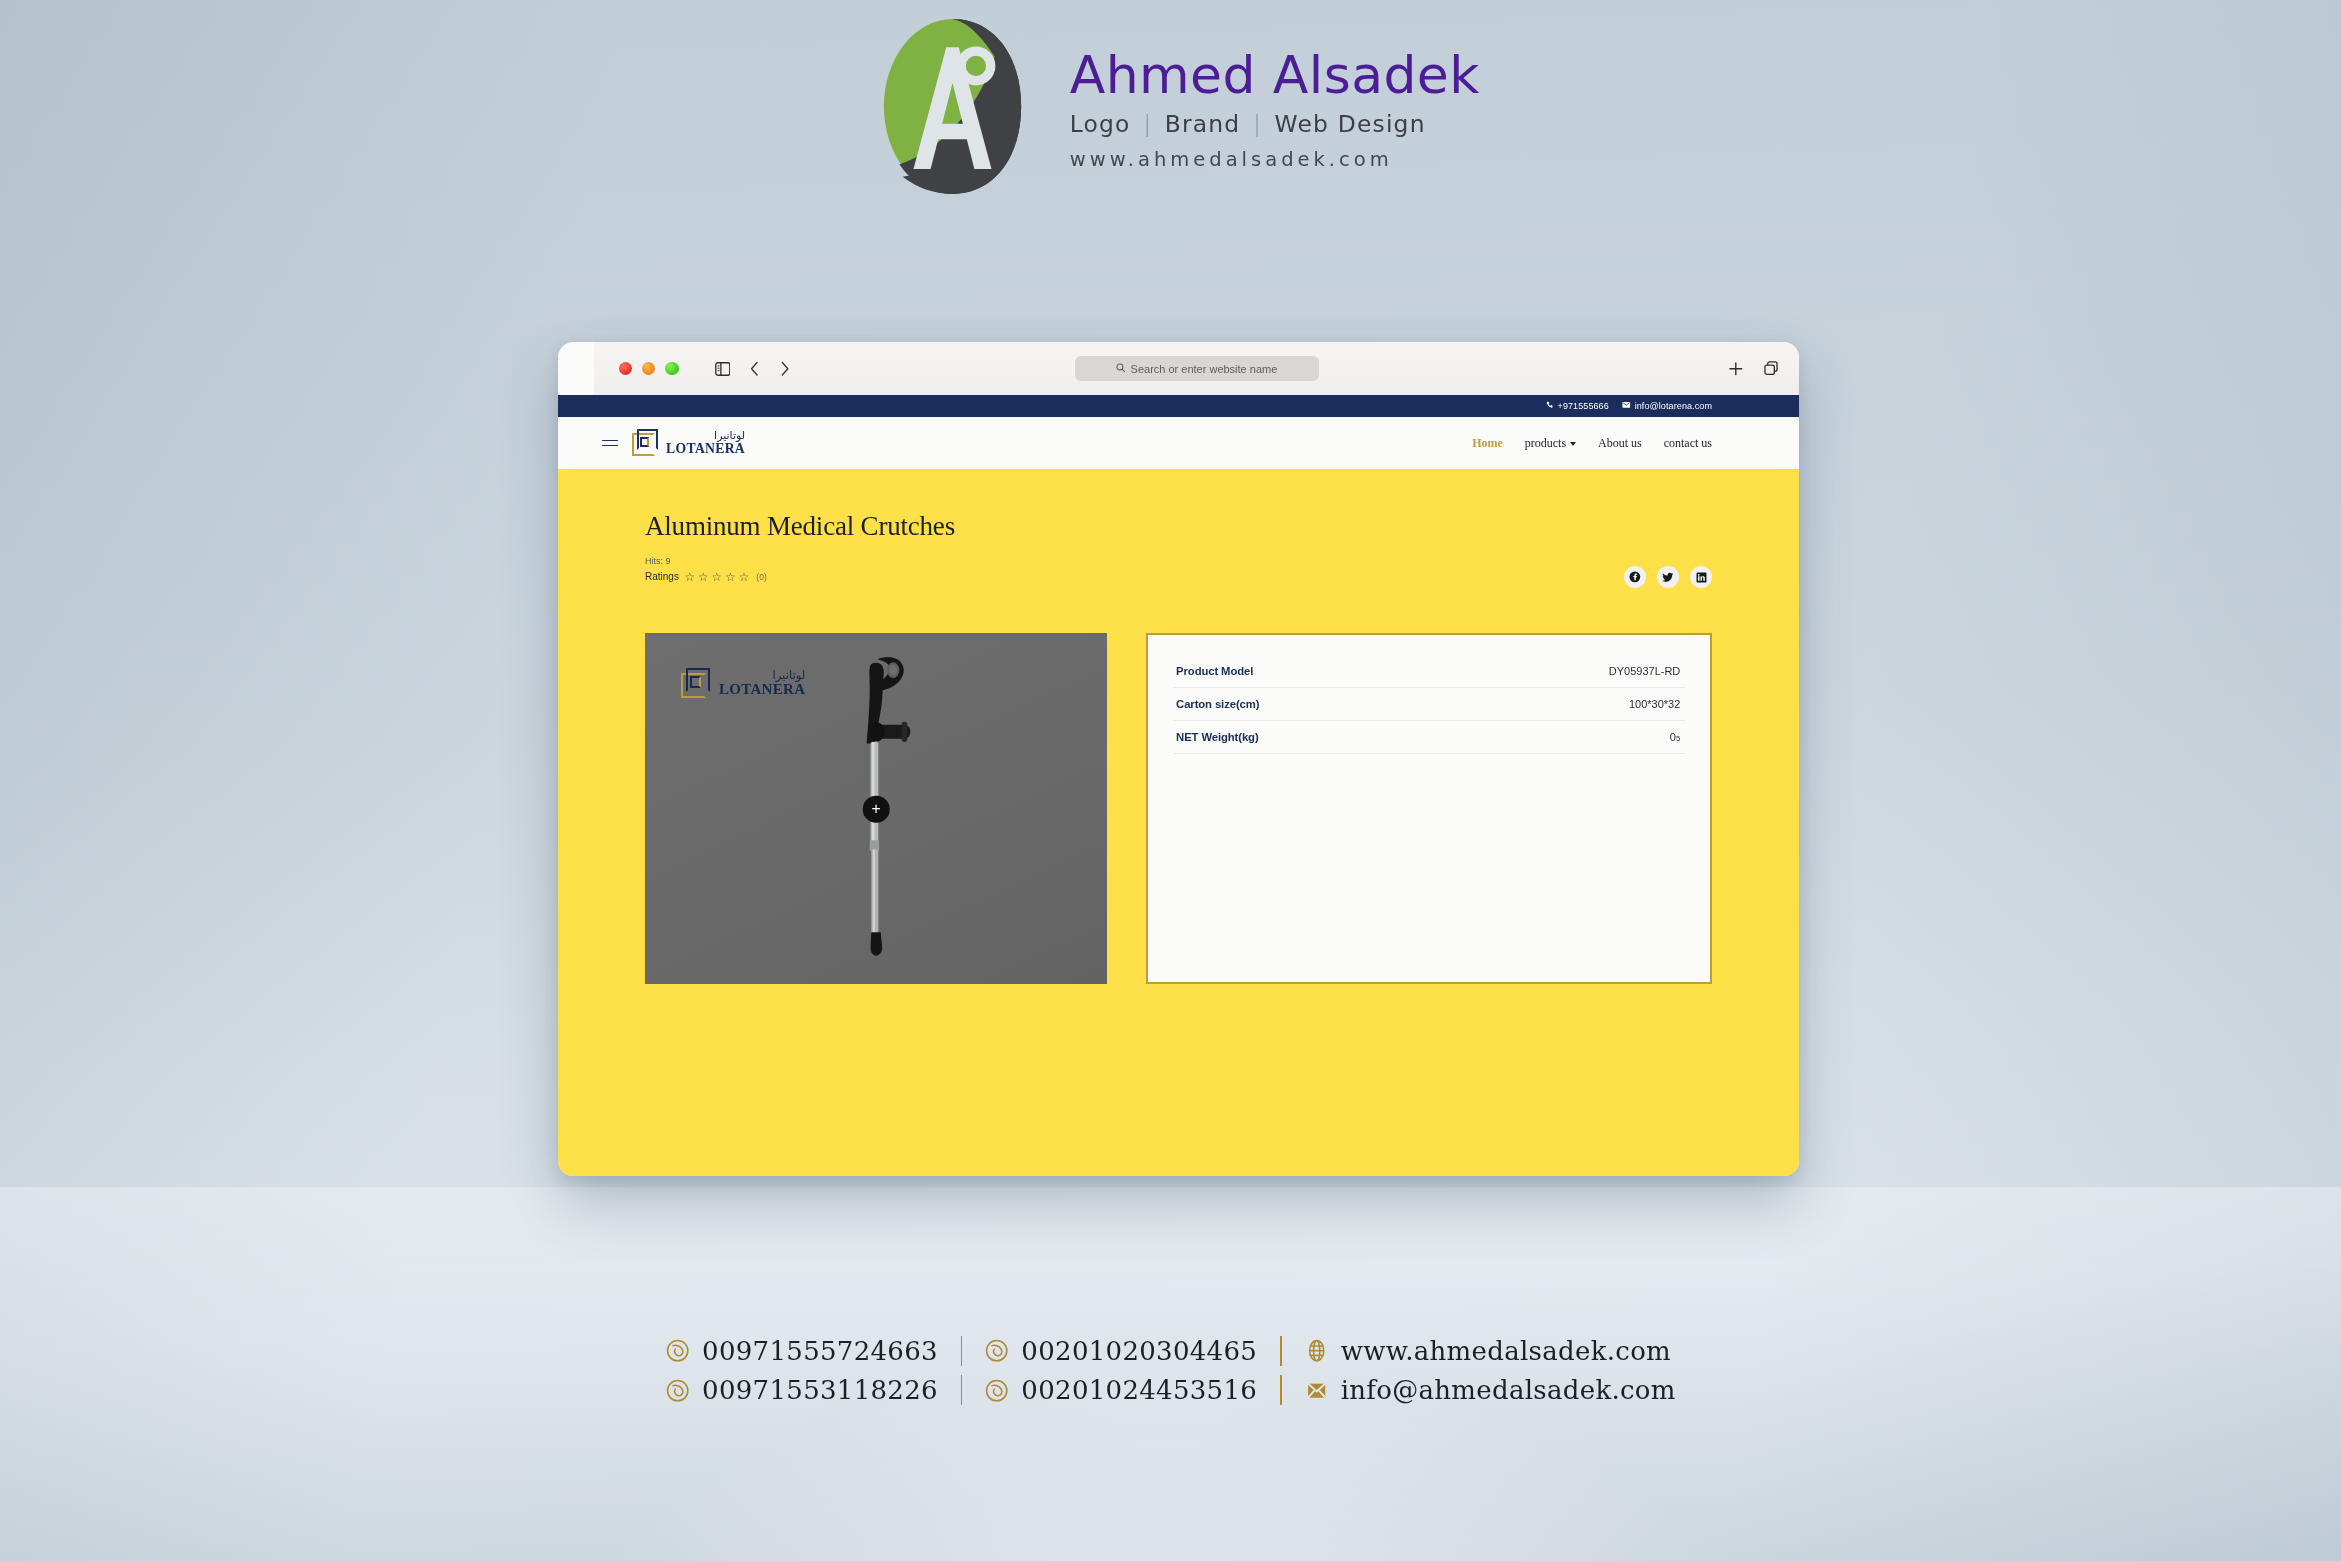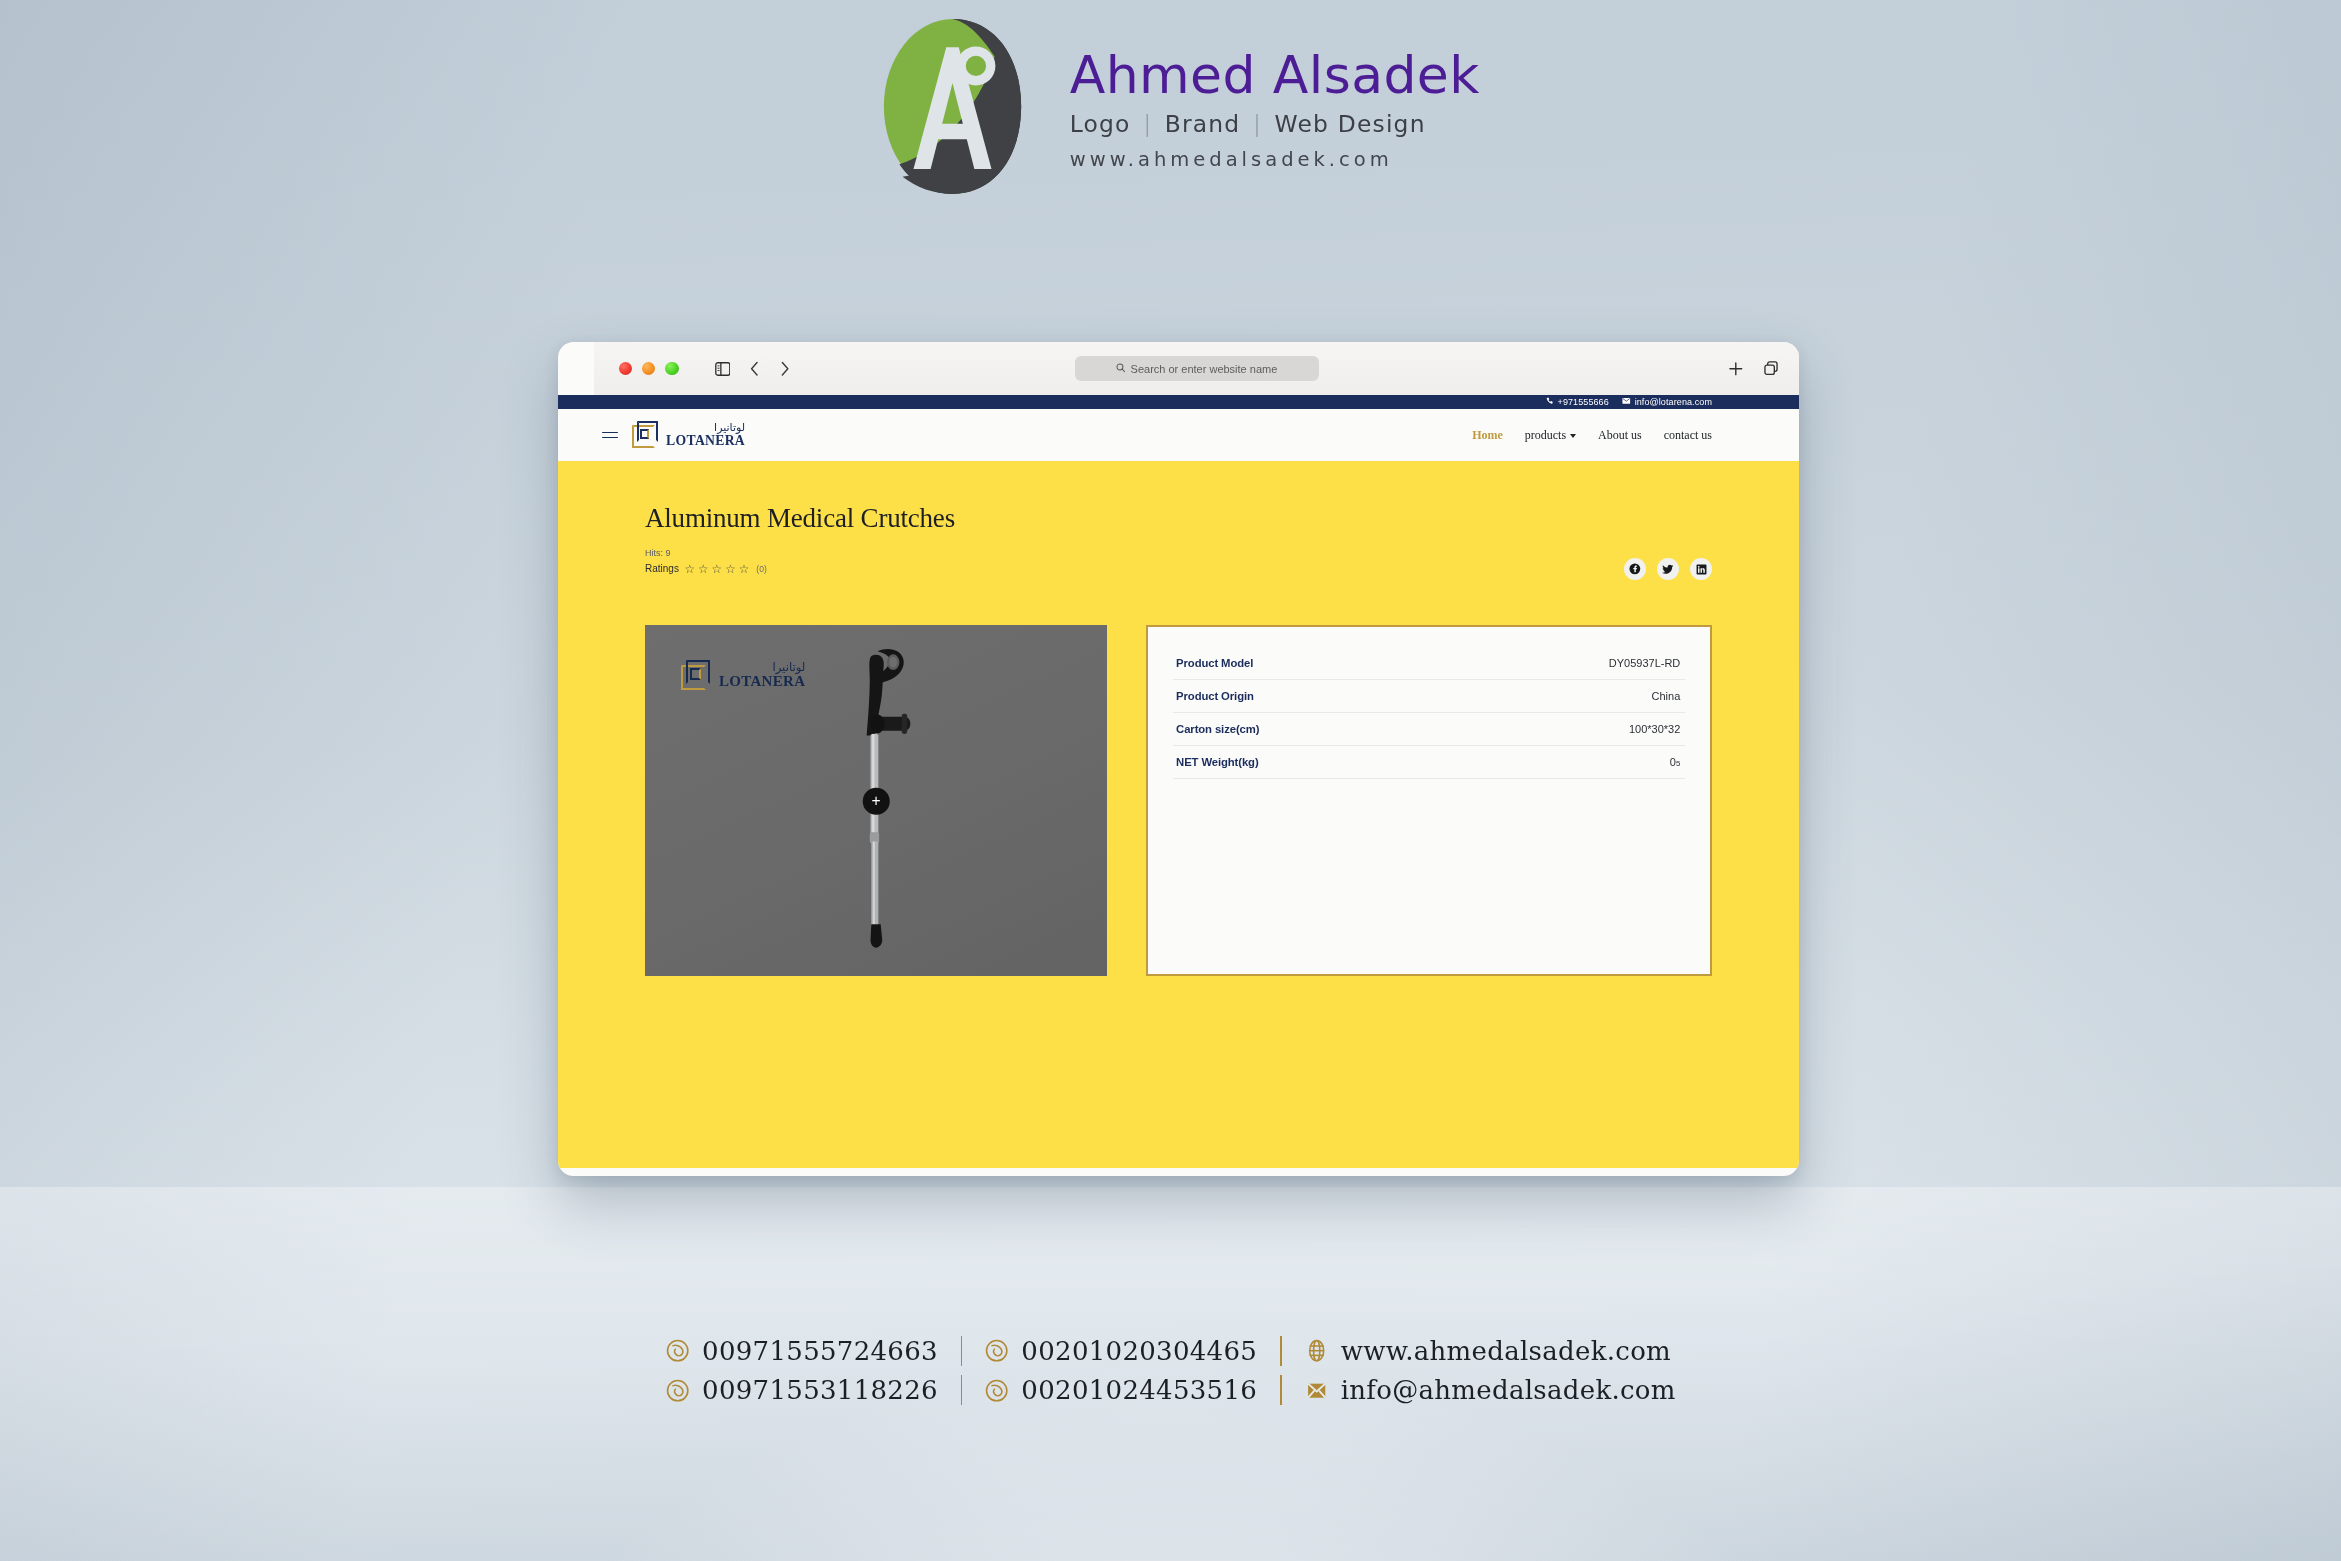--- a/index.html
+++ b/index.html
@@ -114,21 +114,21 @@
   }
   .urlbar .placeholder {
     font-size: 11px;
     color: #5d5d5d;
     font-family: "Liberation Sans", sans-serif;
   }
   .chrome-right { margin-left: auto; display: flex; align-items: center; gap: 19px; }
 
   
   .site-topbar {
-    height: 14px;
+    height: 22px;
     background: #1b2d5c;
     display: flex;
     align-items: center;
     justify-content: flex-end;
     padding-right: 87px;
     gap: 13.3px;
   }
   .topbar-item {
     display: flex; align-items: center; gap: 3.9px;
     color: #ffffff;
@@ -533,24 +533,20 @@
         <div class="zoom-btn">+</div>
       </div>
 
       <div class="spec-panel">
 
         <div class="spec-row">
           <span class="spec-label">Product Model</span>
           <span class="spec-value">DY05937L-RD</span>
         </div>
 
-        <div class="spec-row">
-          <span class="spec-label">Product Origin</span>
-          <span class="spec-value">China</span>
-        </div>
 
 
         <div class="spec-row">
           <span class="spec-label">Carton size(cm)</span>
           <span class="spec-value">100*30*32</span>
         </div>
 
         <div class="spec-row">
           <span class="spec-label">NET Weight(kg)</span>
           <span class="spec-value"><span>0</span><span class="sub">5</span></span>

